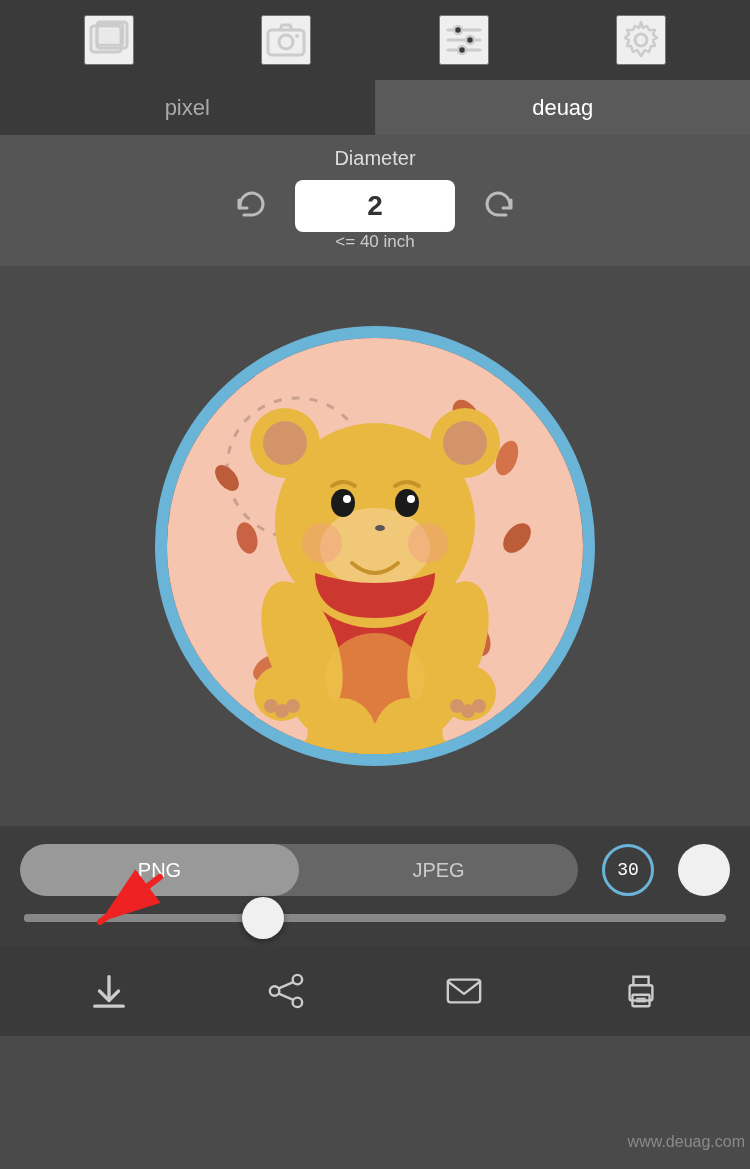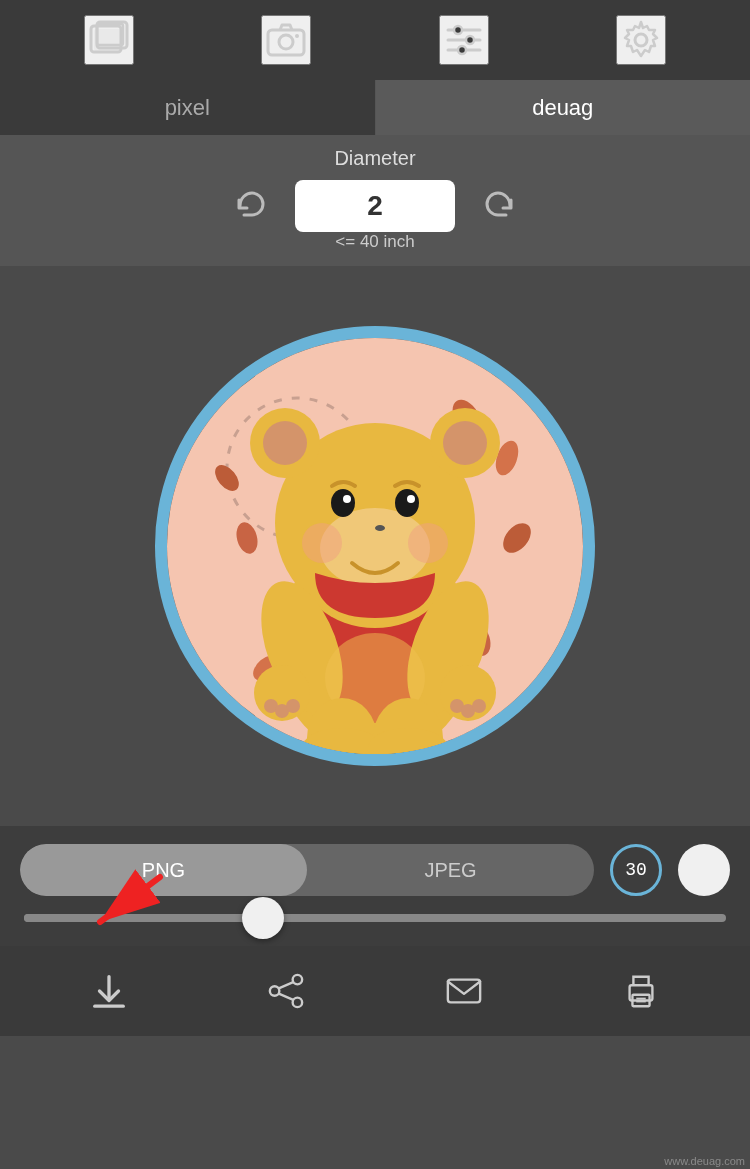--- a/index.html
+++ b/index.html
@@ -131,21 +131,21 @@
     
     .bottom-controls {
       background: #3d3d3d;
       padding: 18px 20px 10px;
     }
 
     
     .format-row {
       display: flex;
       align-items: center;
-      gap: 16px;
+      gap: 24px;
       margin-bottom: 16px;
     }
     .format-toggle {
       display: flex;
       background: #666666;
       border-radius: 30px;
       overflow: hidden;
       flex: 1;
       height: 52px;
     }
@@ -247,24 +247,24 @@
     .red-arrow {
       position: absolute;
       bottom: 95px;
       left: 80px;
       pointer-events: none;
     }
 
     
     .watermark {
       position: absolute;
-      bottom: 0;
+      bottom: 16px;
       right: 0;
       color: rgba(180,180,180,0.6);
-      font-size: 11px;
+      font-size: 16px;
       padding: 2px 5px;
     }
   </style>
 </head>
 <body>
 
 <div class="toolbar">
 
   <button class="toolbar-icon">
     <svg viewBox="0 0 40 40" xmlns="http://www.w3.org/2000/svg">

